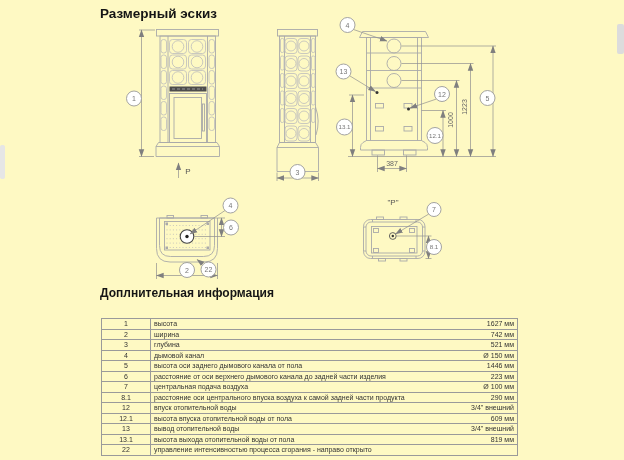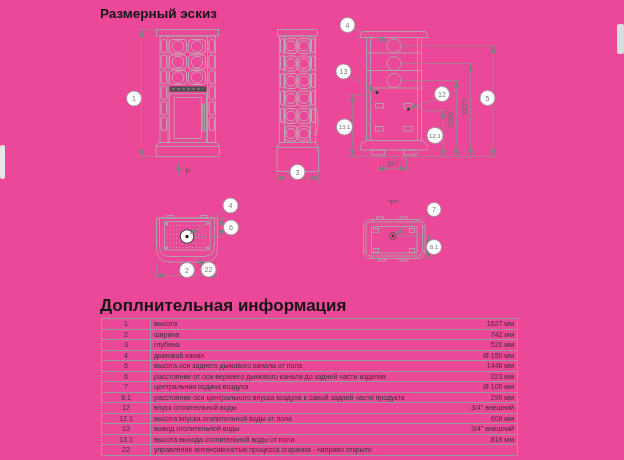--- a/index.html
+++ b/index.html
@@ -1,20 +1,20 @@
 <!DOCTYPE html>
 <html><head>
 <meta charset="utf-8">
 <style>
   html,body{margin:0;padding:0;background:#fff;}
-  .page{position:relative;width:624px;height:460px;background:#ec4899;overflow:hidden;
+  .page{position:relative;width:624px;height:460px;background:#fef9c3;overflow:hidden;
         font-family:"Liberation Sans",sans-serif;text-decoration:underline;}
   .title{position:absolute;left:100px;top:6px;font-size:13.5px;font-weight:bold;color:#151515;}
   .drawing{position:absolute;left:0;top:0;}
-  .info-heading{position:absolute;left:100px;top:296px;font-size:17px;font-weight:bold;color:#151515;}
+  .info-heading{position:absolute;left:100px;top:286px;font-size:12px;font-weight:bold;color:#151515;}
   table.info{position:absolute;left:101px;top:318px;width:417px;border-collapse:collapse;}
   table.info td{border:1px solid #9a9a9a;font-size:7px;color:#333;height:9.5px;
         line-height:9.5px;padding:0 3px;vertical-align:middle;white-space:nowrap;overflow:hidden;}
   td.num{width:42px;text-align:center;padding:0;}
   td.desc .v{float:right;}
   
   .ln{fill:none;stroke:#a9a9a9;stroke-width:0.9;}
   .lt{fill:none;stroke:#bcbcbc;stroke-width:0.8;}
   .lnd{fill:none;stroke:#8f8f8f;stroke-width:0.7;}
   .co{fill:#fff;stroke:#999;stroke-width:0.9;}

